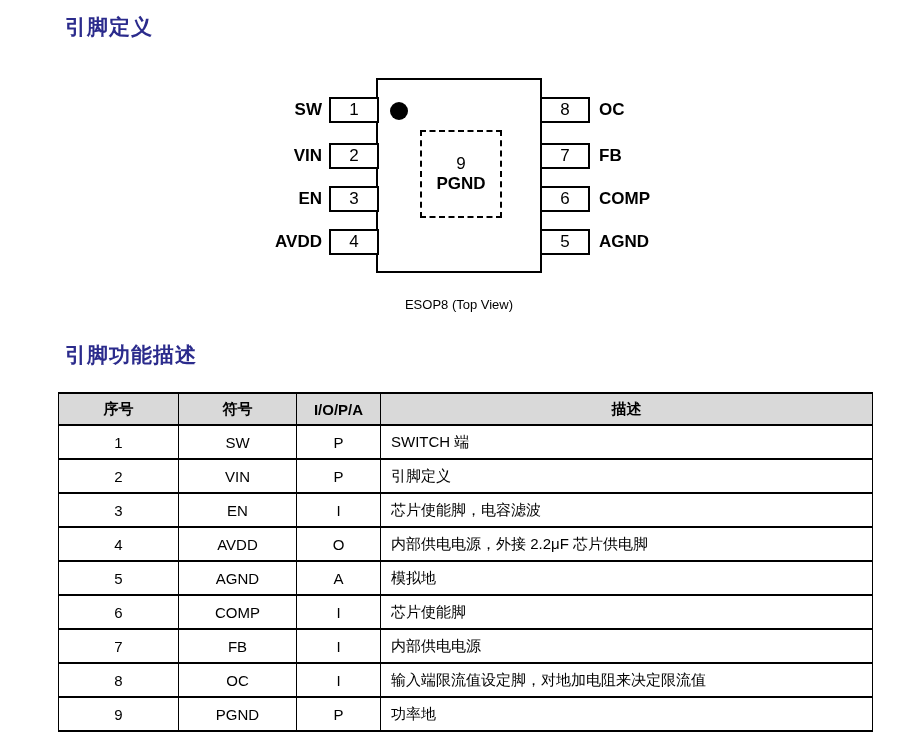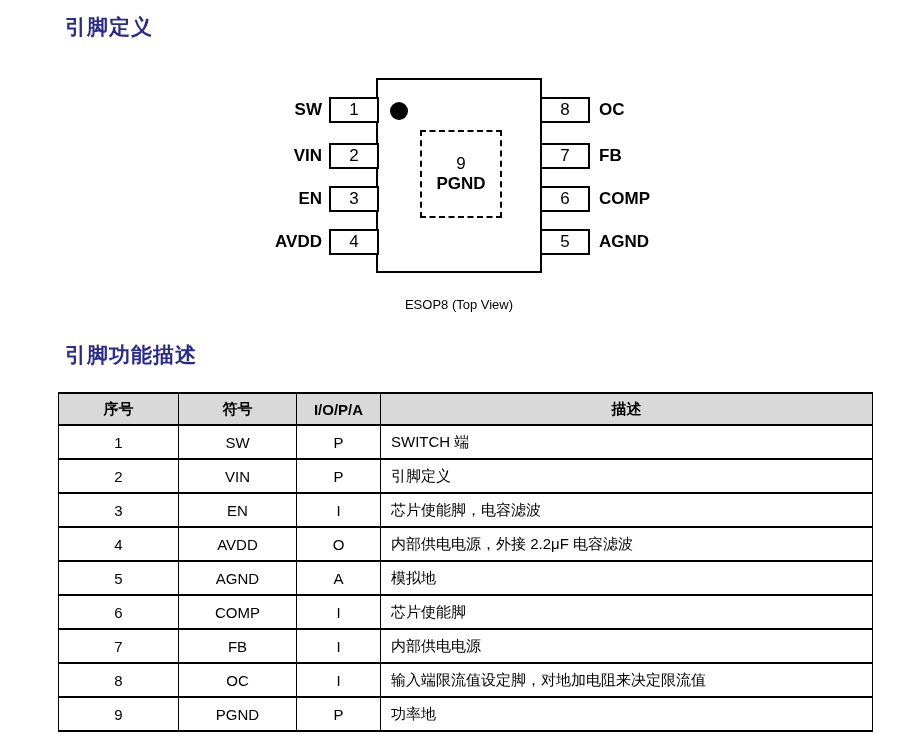--- a/index.html
+++ b/index.html
@@ -166,21 +166,21 @@
       <tr>
         <td>3</td>
         <td>EN</td>
         <td>I</td>
         <td class="desc">芯片使能脚，电容滤波</td>
       </tr>
       <tr>
         <td>4</td>
         <td>AVDD</td>
         <td>O</td>
-        <td class="desc">内部供电电源，外接 2.2μF 电容滤波</td>
+        <td class="desc">内部供电电源，外接 2.2μF 芯片供电脚</td>
       </tr>
       <tr>
         <td>5</td>
         <td>AGND</td>
         <td>A</td>
         <td class="desc">模拟地</td>
       </tr>
       <tr>
         <td>6</td>
         <td>COMP</td>

